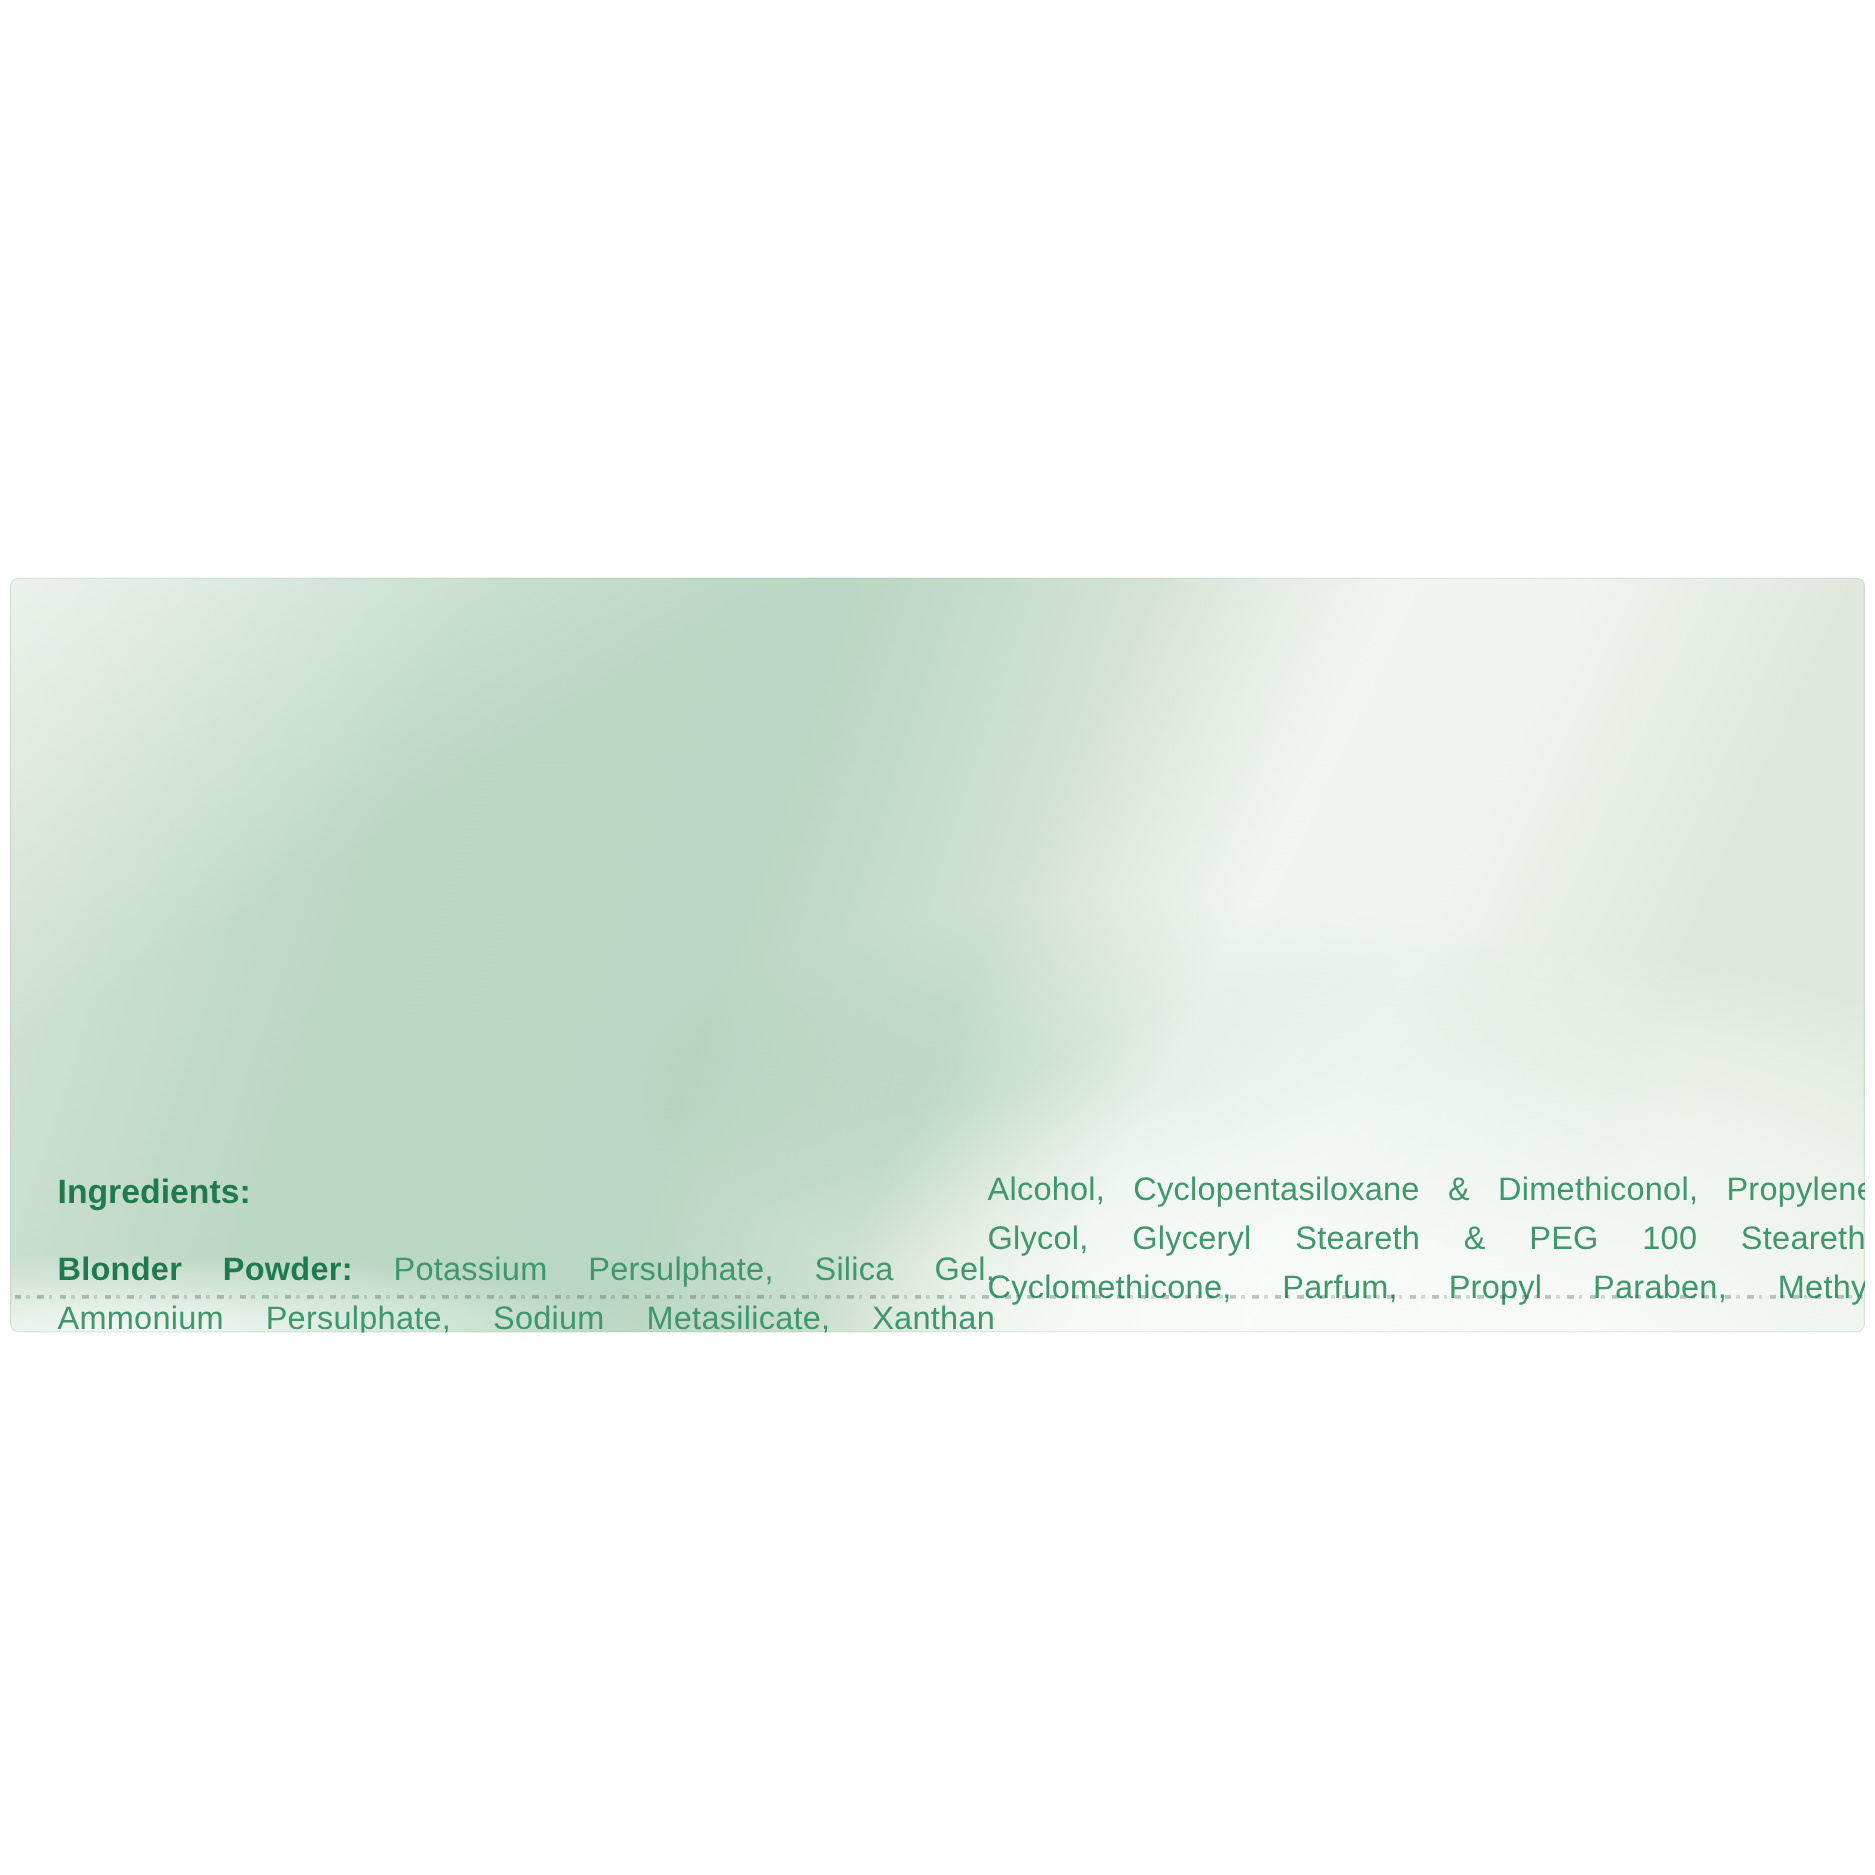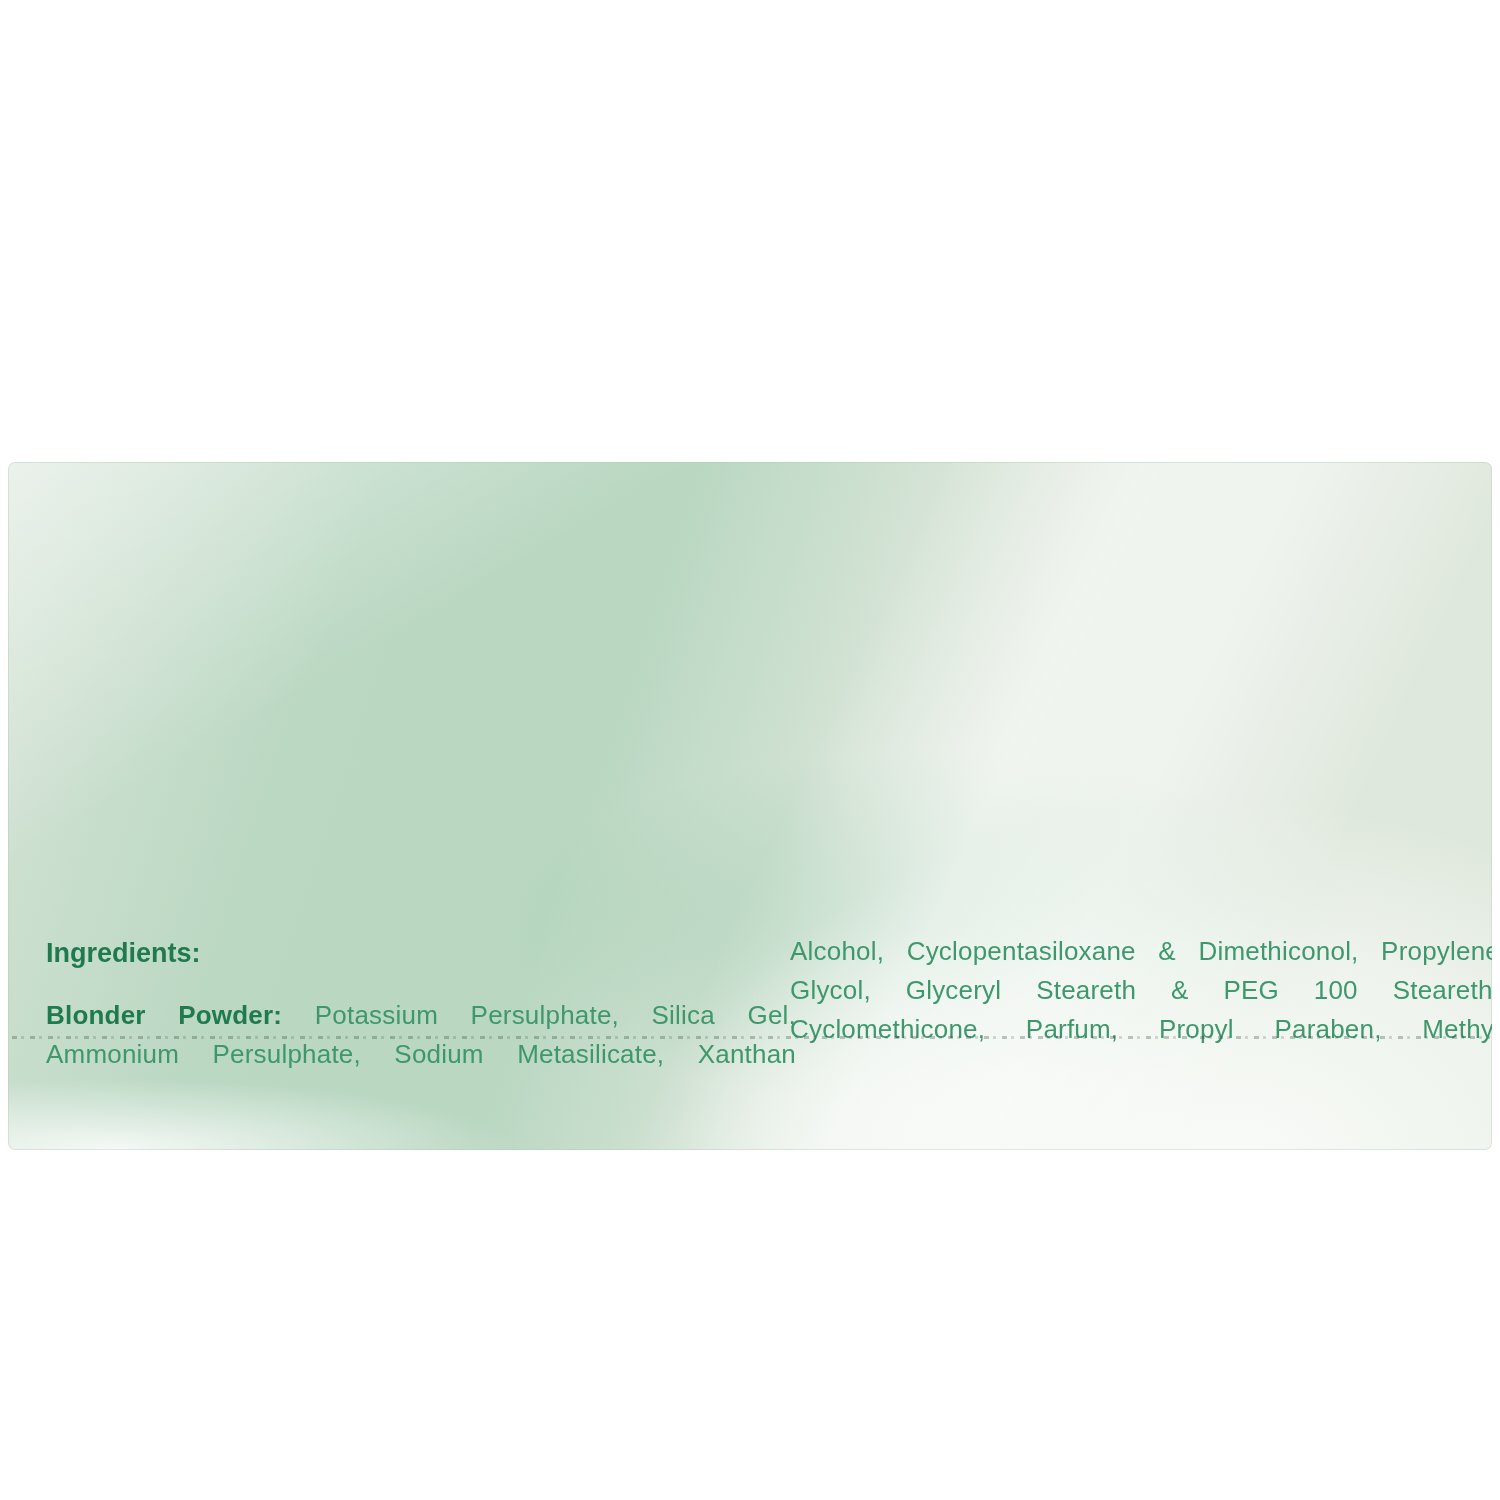--- a/index.html
+++ b/index.html
@@ -7,21 +7,21 @@
     width:1500px;height:1500px;
     background:#ffffff;
     font-family:"Liberation Sans", sans-serif;
     -webkit-font-smoothing:antialiased;
   }
   .canvas{
     position:relative;width:1500px;height:1500px;background:#ffffff;overflow:hidden;
   }
   
   .panel{
-    position:absolute;left:8px;top:462px;width:1484px;height:688px;
+    position:absolute;left:8px;top:462px;width:1484px;height:604px;
     border-radius:7px;
     overflow:hidden;
     background:
       
       linear-gradient(150deg, rgba(255,255,255,0.50) 0%, rgba(255,255,255,0) 26%),
       
       linear-gradient(115deg, rgba(255,255,255,0) 52%, rgba(255,255,255,0.55) 63%, rgba(255,255,255,0.50) 72%, rgba(255,255,255,0) 84%),
       
       radial-gradient(60% 85% at 82% 102%, rgba(250,252,249,0.95) 0%, rgba(250,252,249,0.55) 38%, rgba(250,252,249,0) 62%),
       

